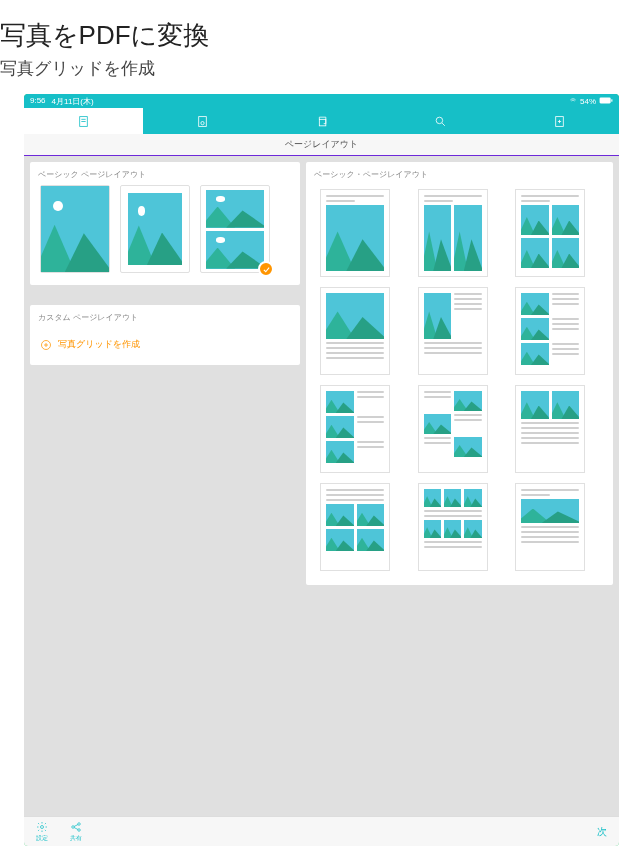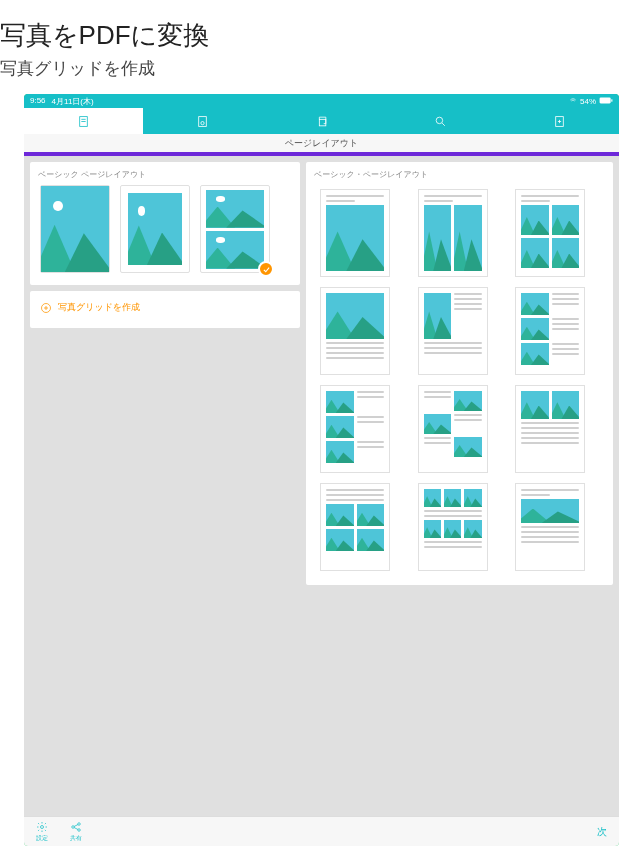--- a/index.html
+++ b/index.html
@@ -10,23 +10,23 @@
 .device{position:relative;margin:0 24px;height:752px;background:#22c55e;border-radius:4px;overflow:hidden;display:flex;flex-direction:column}
 .status-bar{height:14px;background:#16bfc7;color:#fff;font-size:8px;display:flex;align-items:center;padding:0 6px;justify-content:space-between}
 .status-left{display:flex;gap:6px}
 .status-right{display:flex;align-items:center;gap:3px}
 .tabs{height:26px;background:#16bfc7;display:flex}
 .tab{flex:1;display:flex;align-items:center;justify-content:center;cursor:pointer}
 .tab.active{background:#fff}
 .tab svg{width:13px;height:13px}
 .tab.active svg{stroke:#16bfc7;fill:none}
 .tab:not(.active) svg{stroke:#fff;fill:none}
-.subheader{height:22px;background:#f7f7f7;border-bottom:4px solid #6d28d9;display:flex;align-items:center;justify-content:center;font-size:9px;color:#555}
+.subheader{height:22px;background:#f7f7f7;border-bottom:1px solid #6d28d9;display:flex;align-items:center;justify-content:center;font-size:9px;color:#555}
 .content{flex:1;background:#e0e0e0;padding:6px;display:flex;gap:6px;overflow:hidden}
-.col-left{width:270px;display:flex;flex-direction:column;gap:6px}
+.col-left{width:270px;display:flex;flex-direction:column;gap:20px}
 .col-right{flex:1}
 .panel{background:#fff;border-radius:2px}
 .panel-title{font-size:8px;color:#888;padding:7px 8px 5px}
 .basic-row{display:flex;gap:10px;padding:0 10px 12px}
 .thumb-wrap{position:relative}
 .thumb{width:70px;height:88px;border:1px solid #e0e0e0;border-radius:2px;background:#fff;display:flex;align-items:center;justify-content:center;padding:3px;cursor:pointer}
 .thumb.full{padding:0}
 .img-ph{background:linear-gradient(#4ec5d8,#4ec5d8);position:relative;overflow:hidden}
 .img-ph::before{content:"";position:absolute;bottom:0;left:-10%;width:60%;height:55%;background:#2eb39a;clip-path:polygon(50% 0,100% 100%,0 100%)}
 .img-ph::after{content:"";position:absolute;bottom:0;right:-5%;width:70%;height:45%;background:#27a085;clip-path:polygon(40% 0,100% 100%,0 100%)}
@@ -147,20 +147,21 @@
               </div>
               <div class="check">
                 <svg viewBox="0 0 24 24">
                   <polyline points="5,13 10,18 19,7"></polyline>
                 </svg>
               </div>
             </div>
         </div>
       </div>
       <div class="panel">
+        <div class="panel-title">カスタム ページレイアウト</div>
         <div class="create-row">
           <svg viewBox="0 0 24 24">
               <circle cx="12" cy="12" r="9"></circle>
               <line x1="12" y1="8" x2="12" y2="16"></line>
               <line x1="8" y1="12" x2="16" y2="12"></line>
             </svg>
           <span>写真グリッドを作成</span>
         </div>
       </div>
     </div>

